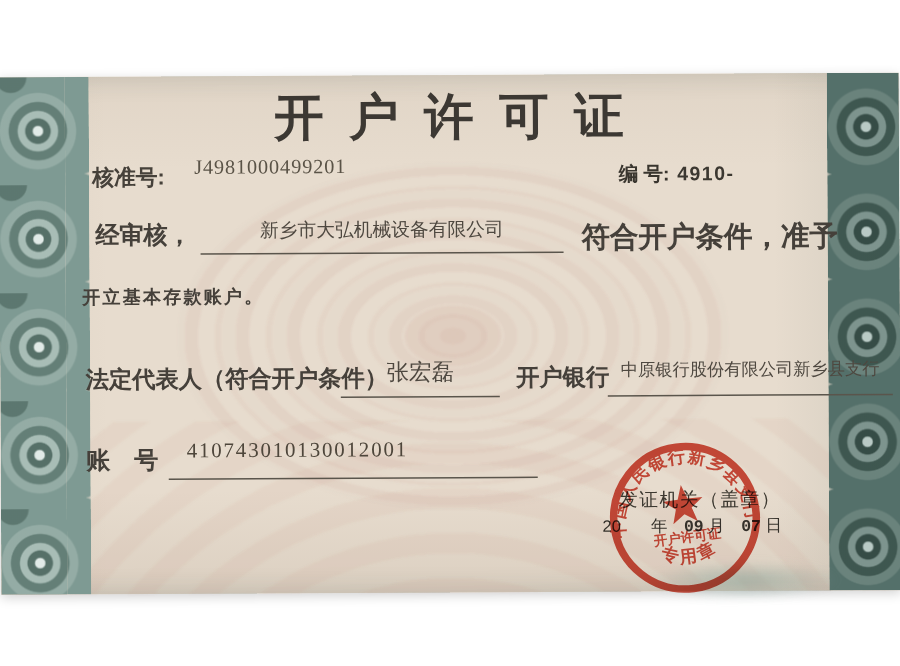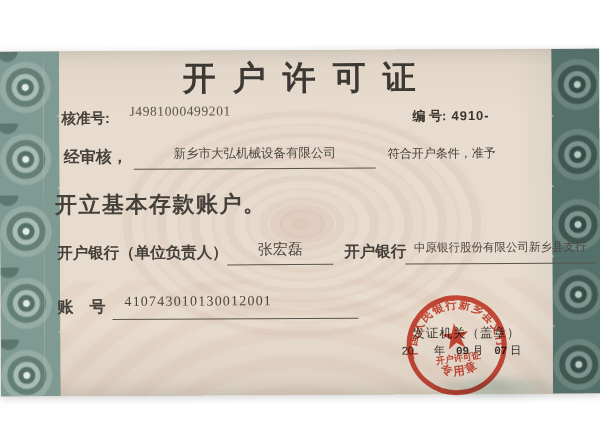--- a/index.html
+++ b/index.html
@@ -68,22 +68,22 @@
   .hand{font-family:"Liberation Serif", serif;}
   .appr-label{left:62px;top:58px;font-size:14.5px;font-weight:bold;color:#46413a;}
   .appr-value{left:130px;top:53px;font-size:13.5px;color:#5a5347;letter-spacing:.6px;}
   .serial{left:413px;top:58px;font-size:13px;display:flex;gap:5px;align-items:baseline;}
   .serial .lbl{color:#39352e;}
   .serial .pre{font-weight:bold;color:#3c3831;letter-spacing:1px;}
   .serial .num{font-weight:bold;color:#b5372a;letter-spacing:1.5px;}
   .review-label{left:64px;top:96px;font-size:16px;font-weight:bold;}
   .fill{border-bottom:1.5px solid #5a554c;text-align:center;position:absolute;color:#4e4840;}
   .company-fill{left:134px;top:90px;width:242px;height:28px;line-height:26px;font-size:12.5px;}
-  .condition{left:388px;top:96px;font-size:12px;font-weight:normal;}
-  .line2{left:55px;top:139px;font-size:22px;font-weight:bold;letter-spacing:1.5px;}
+  .condition{left:388px;top:96px;font-size:19px;font-weight:bold;}
+  .line2{left:55px;top:139px;font-size:12px;font-weight:bold;letter-spacing:1.5px;}
   .rep-label{left:57px;top:192px;font-size:15.5px;font-weight:bold;}
   .rep-fill{left:227px;top:186px;width:106px;height:28px;line-height:26px;font-size:15px;}
   .bank-label{left:344px;top:192px;font-size:15.5px;font-weight:bold;}
   .bank-fill{left:405px;top:185px;width:190px;height:29px;line-height:27px;font-size:11.5px;}
   .acct-label{left:57px;top:246px;font-size:16px;font-weight:bold;}
   .acct-fill{left:112px;top:238px;width:234px;height:30px;line-height:26px;font-size:14px;
     text-align:left;padding-left:12px;letter-spacing:1.2px;color:#4e463b;font-family:"Liberation Serif", serif;}
   .authority{left:412px;top:276px;font-size:12.5px;color:#3c3830;letter-spacing:1px;}
   .date-row{left:401px;top:294px;font-size:11px;color:#34302a;display:flex;align-items:baseline;}
   .date-row .yp{margin-right:20px;}
@@ -113,21 +113,21 @@
   <div class="t serial">
     <span class="lbl">编 号:</span>
     <span class="pre">4910-</span>
   </div>
 
   <span class="t review-label">经审核，</span>
   <span class="t fill company-fill">新乡市大弘机械设备有限公司</span>
   <span class="t condition">符合开户条件，准予</span>
   <span class="t line2">开立基本存款账户。</span>
 
-  <span class="t rep-label">开户银行（单位负责人）</span>
+  <span class="t rep-label">法定代表人（符合开户条件）</span>
   <span class="t fill rep-fill">张宏磊</span>
   <span class="t bank-label">开户银行</span>
   <span class="t fill bank-fill">中原银行股份有限公司新乡县支行</span>
 
   <span class="t acct-label">账　号</span>
   <span class="t fill acct-fill hand">410743010130012001</span>
 
   <span class="t authority">发证机关（盖章）</span>
   <div class="t date-row">
     <span class="yp">20</span>

